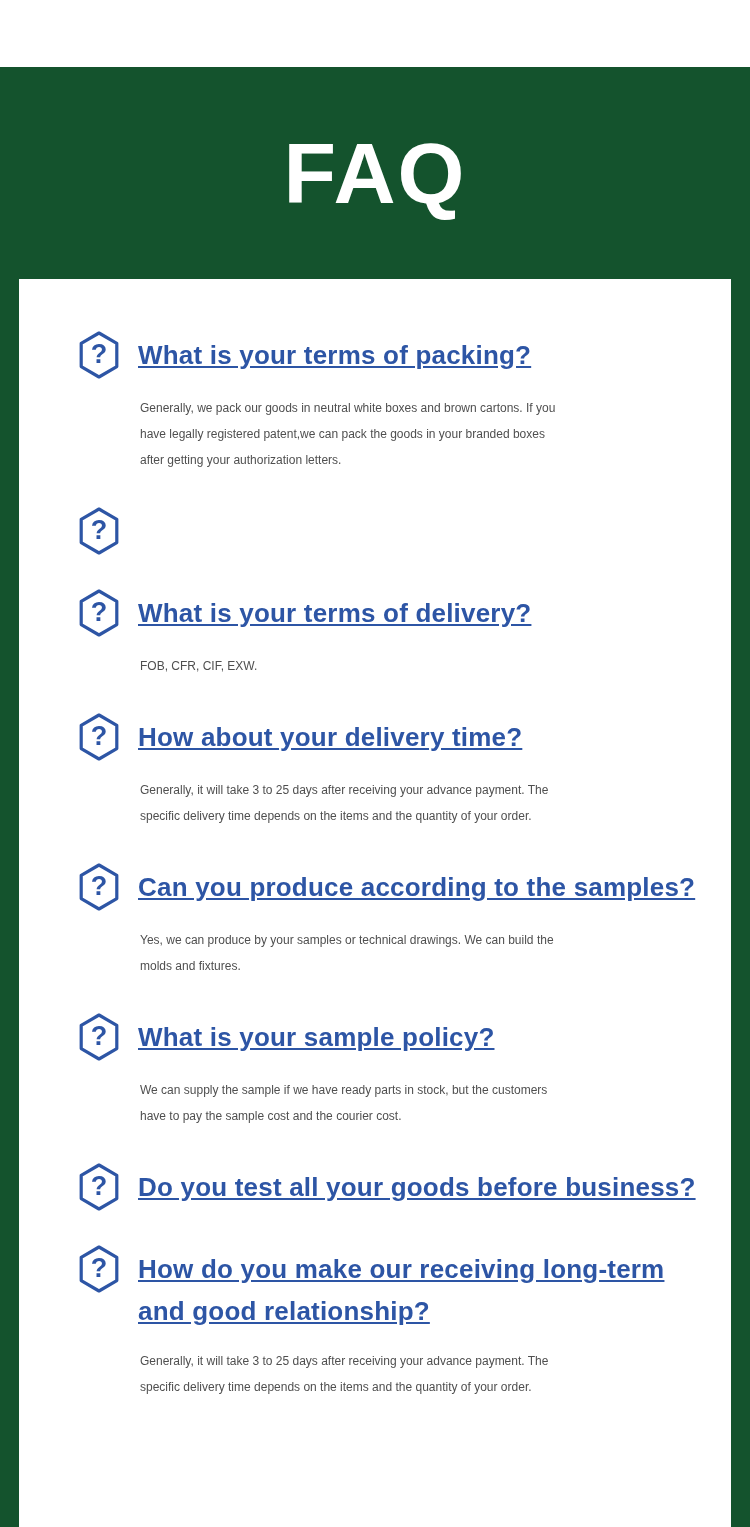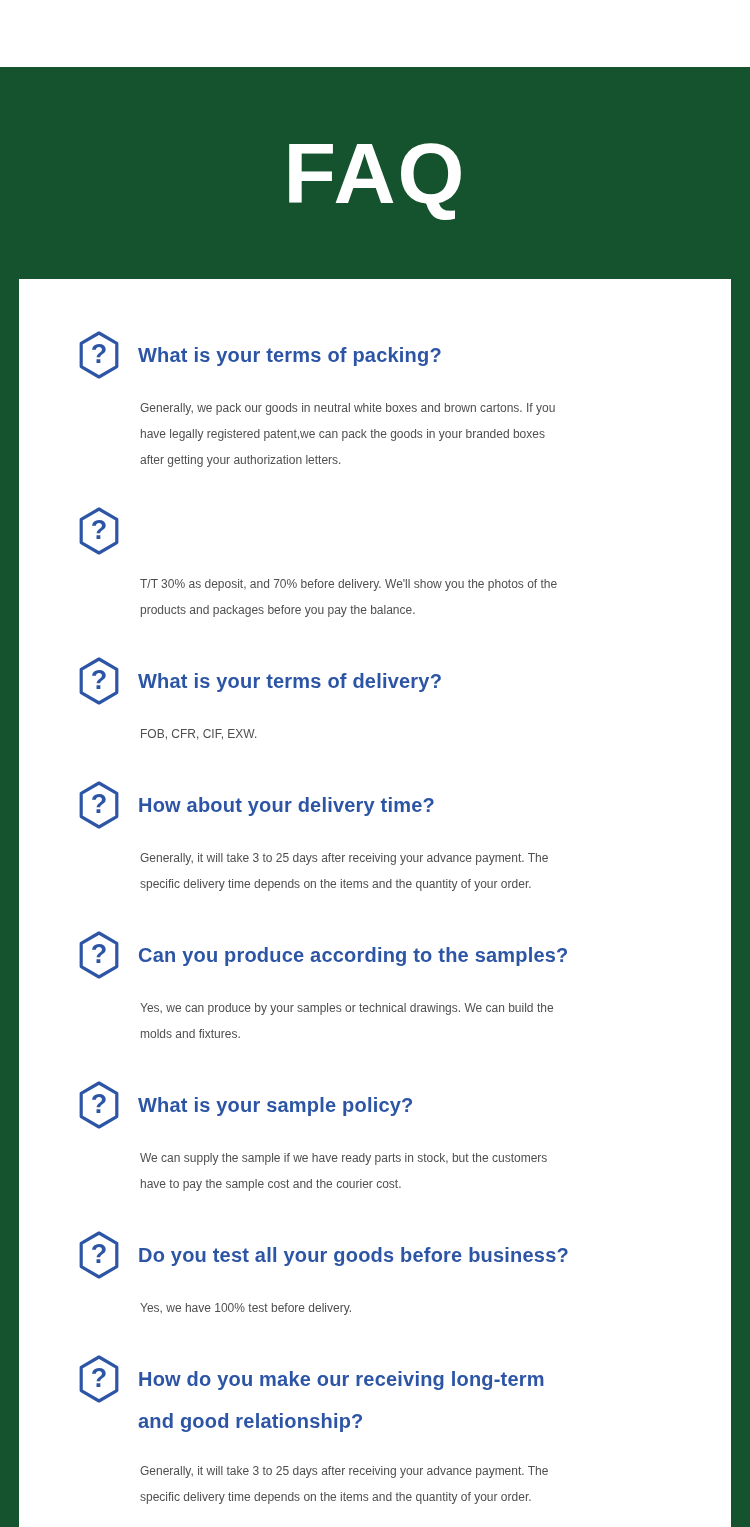--- a/index.html
+++ b/index.html
@@ -52,25 +52,26 @@
   }
   .hex-icon {
     flex: 0 0 auto;
     width: 40px;
     height: 48px;
     margin-right: 19px;
   }
   .q-text {
     margin-top: 3px;
     color: #2d55a5;
-    font-size: 20px;
+    font-size: 26px;
     font-weight: bold;
     line-height: 42px;
     white-space: pre-line;
     letter-spacing: 0.2px;
+    text-decoration: underline;
   }
   .answer {
     margin: 16px 0 0 61px;
     color: #4f4f4f;
     font-size: 12px;
     line-height: 26px;
     white-space: pre-line;
   }
 </style>
 </head>
@@ -98,22 +99,20 @@
 after getting your authorization letters.</div>
     </div>
 
     <div class="faq-item">
       <div class="q-row">
         <svg class="hex-icon" viewBox="0 0 40 48">
           <polygon points="20,2 37.8,12.4 37.8,35.6 20,46 2.2,35.6 2.2,12.4" fill="none" stroke="#2d55a5" stroke-width="3.2" stroke-linejoin="round"></polygon>
           <text x="20" y="32" text-anchor="middle" font-size="27" font-weight="bold" fill="#2d55a5">?</text>
         </svg>
       </div>
-      <div class="answer">T/T 30% as deposit, and 70% before delivery. We'll show you the photos of the
-products and packages before you pay the balance.</div>
     </div>
 
     <div class="faq-item">
       <div class="q-row">
         <svg class="hex-icon" viewBox="0 0 40 48">
           <polygon points="20,2 37.8,12.4 37.8,35.6 20,46 2.2,35.6 2.2,12.4" fill="none" stroke="#2d55a5" stroke-width="3.2" stroke-linejoin="round"></polygon>
           <text x="20" y="32" text-anchor="middle" font-size="27" font-weight="bold" fill="#2d55a5">?</text>
         </svg>
         <div class="q-text">What is your terms of delivery?</div>
       </div>
@@ -157,21 +156,20 @@
     </div>
 
     <div class="faq-item">
       <div class="q-row">
         <svg class="hex-icon" viewBox="0 0 40 48">
           <polygon points="20,2 37.8,12.4 37.8,35.6 20,46 2.2,35.6 2.2,12.4" fill="none" stroke="#2d55a5" stroke-width="3.2" stroke-linejoin="round"></polygon>
           <text x="20" y="32" text-anchor="middle" font-size="27" font-weight="bold" fill="#2d55a5">?</text>
         </svg>
         <div class="q-text">Do you test all your goods before business?</div>
       </div>
-      <div class="answer">Yes, we have 100% test before delivery.</div>
     </div>
 
     <div class="faq-item">
       <div class="q-row">
         <svg class="hex-icon" viewBox="0 0 40 48">
           <polygon points="20,2 37.8,12.4 37.8,35.6 20,46 2.2,35.6 2.2,12.4" fill="none" stroke="#2d55a5" stroke-width="3.2" stroke-linejoin="round"></polygon>
           <text x="20" y="32" text-anchor="middle" font-size="27" font-weight="bold" fill="#2d55a5">?</text>
         </svg>
         <div class="q-text">How do you make our receiving long-term
 and good relationship?</div>

